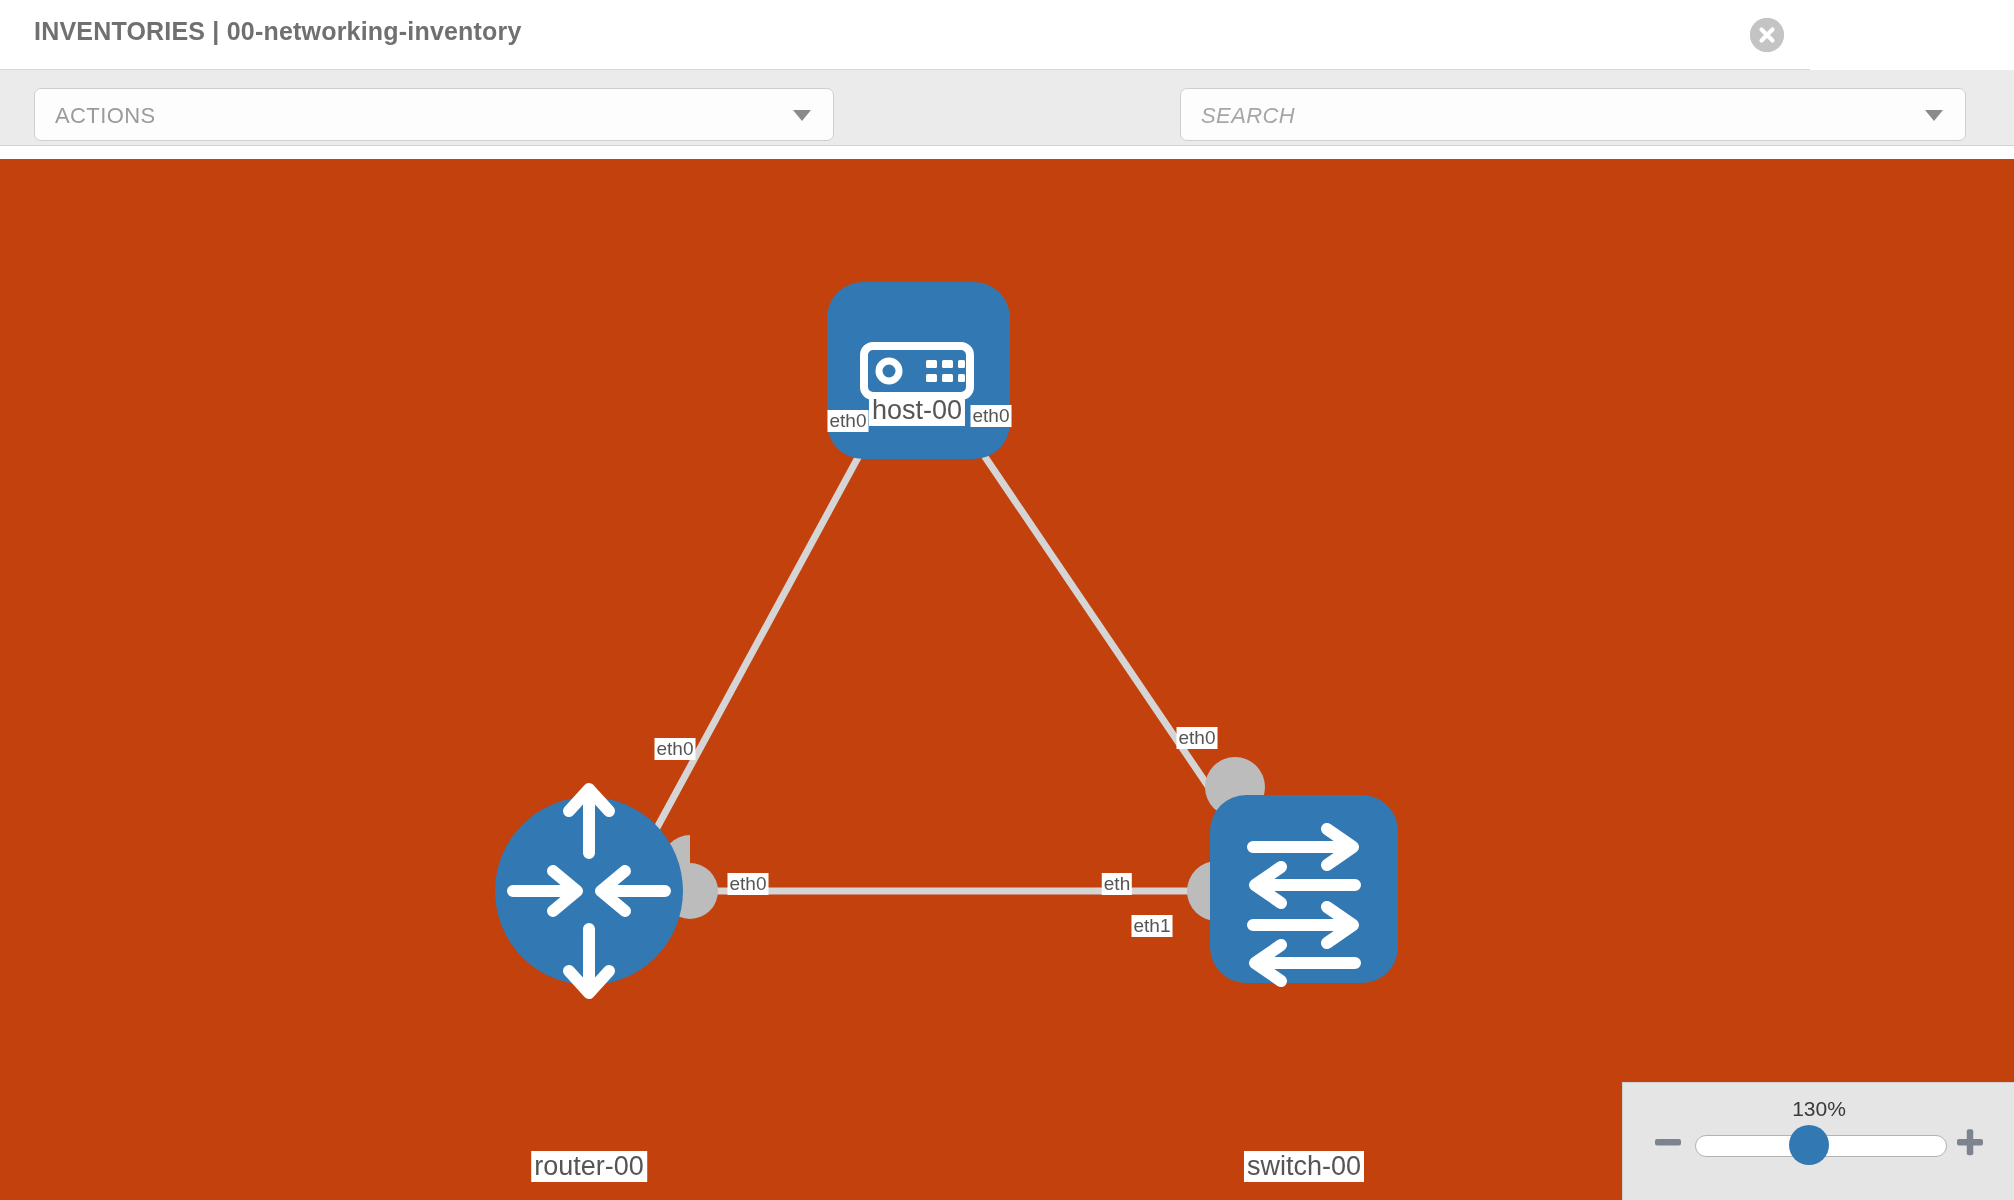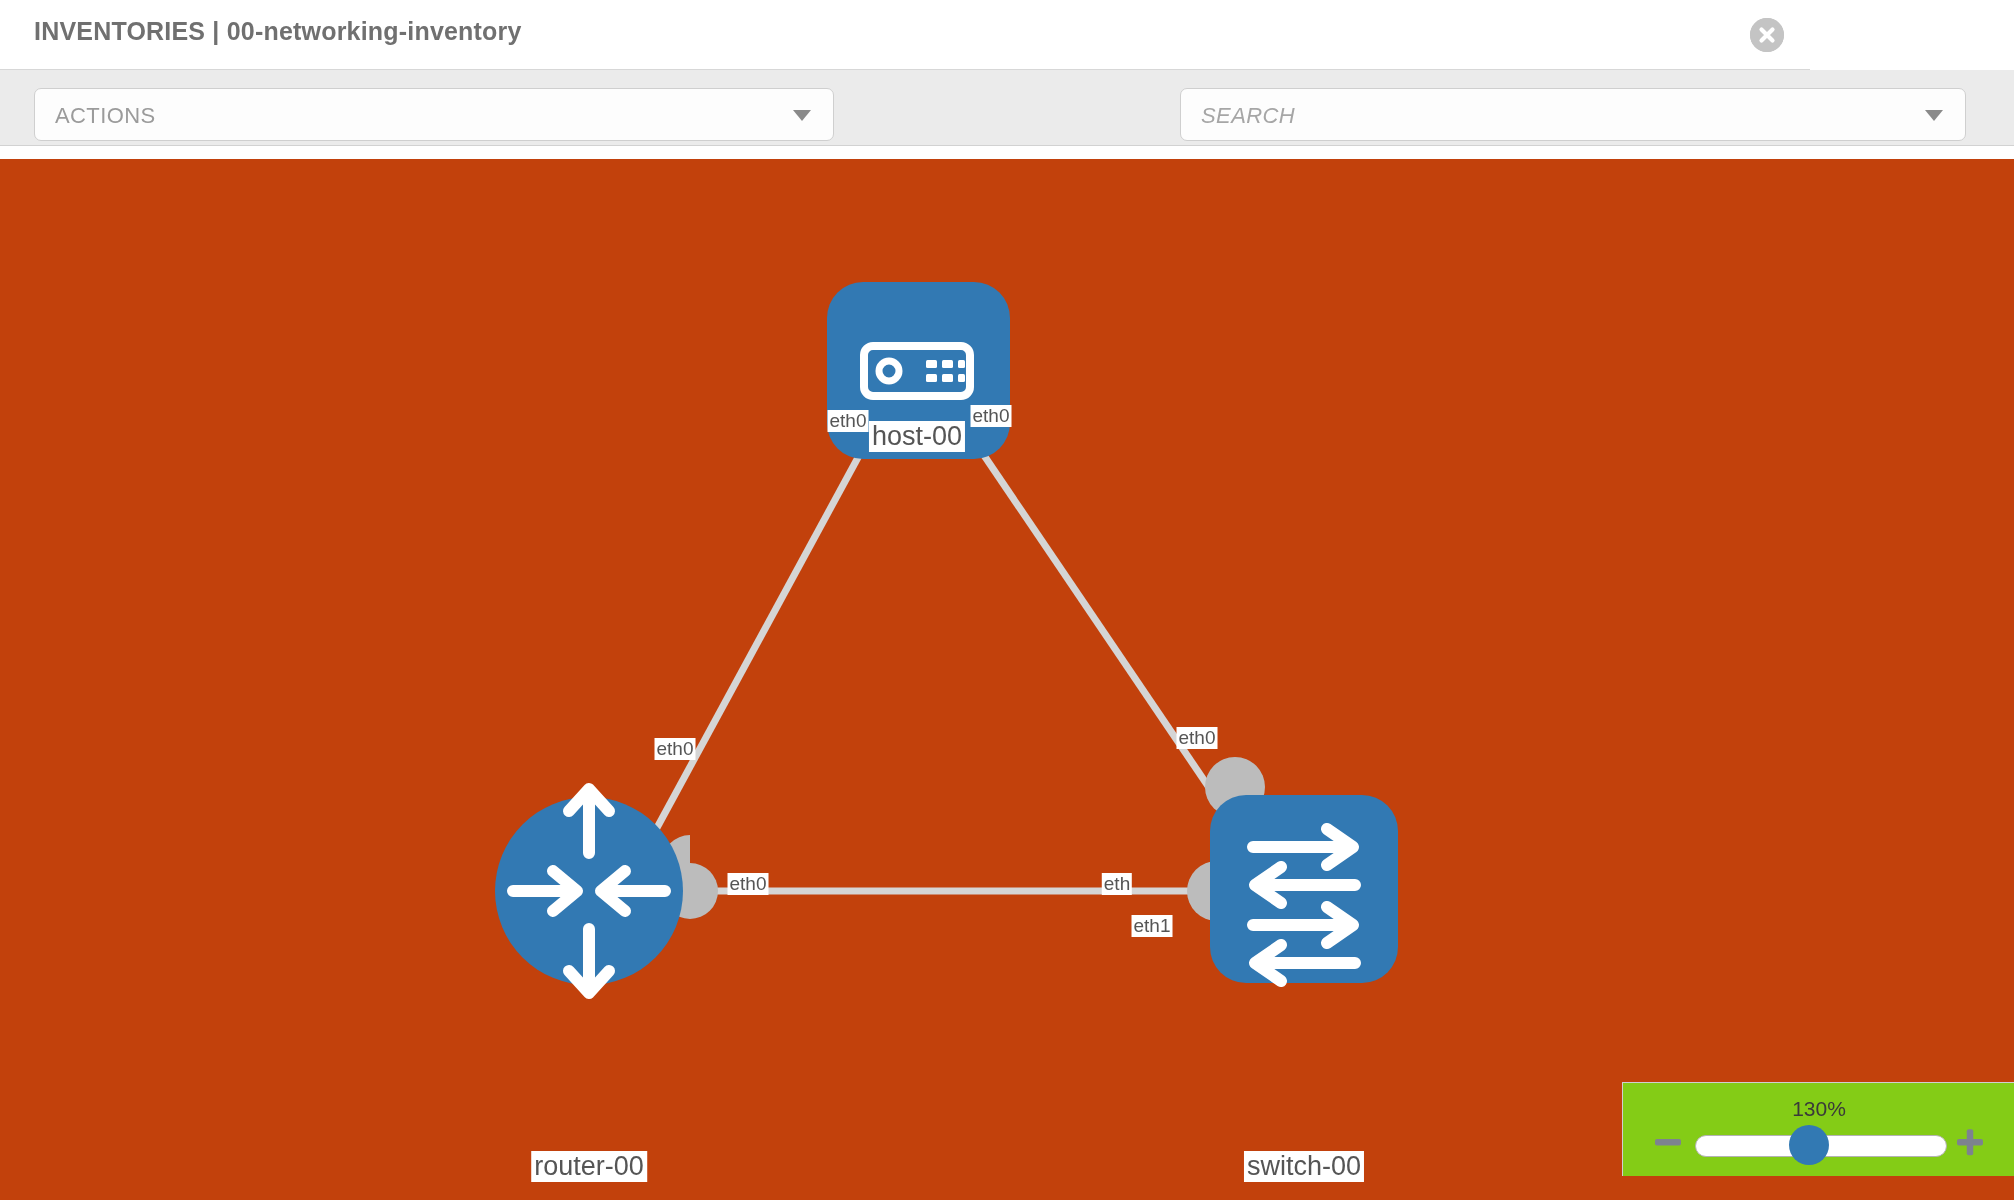--- a/index.html
+++ b/index.html
@@ -149,22 +149,22 @@
     white-space: nowrap;
     transform: translateX(-50%);
   }
 
   
   .zoom-panel {
     position: absolute;
     left: 1622px;
     top: 1082px;
     width: 392px;
-    height: 94px;
-    background: #84cc16;
+    height: 118px;
+    background: #e5e5e5;
     border: 1px solid #d0d0d0;
     border-right: none;
     border-bottom: none;
     box-sizing: border-box;
   }
   .zoom-value {
     position: absolute;
     left: 0;
     top: 14px;
     width: 392px;
@@ -315,21 +315,21 @@
   </svg>
 
   <span class="iface-label" style="left:848px; top:251px;">eth0</span>
   <span class="iface-label" style="left:991px; top:246px;">eth0</span>
   <span class="iface-label" style="left:675px; top:579px;">eth0</span>
   <span class="iface-label" style="left:1197px; top:568px;">eth0</span>
   <span class="iface-label" style="left:748px; top:714px;">eth0</span>
   <span class="iface-label" style="left:1117px; top:714px;">eth</span>
   <span class="iface-label" style="left:1152px; top:714px;margin-top:42px;">eth1</span>
 
-  <span class="node-label" style="left:917px; top:236px;margin-top:26px;">host-00</span>
+  <span class="node-label" style="left:917px; top:236px;">host-00</span>
   <span class="node-label" style="left:589px; top:992px;">router-00</span>
   <span class="node-label" style="left:1304px; top:992px;text-align:center;">switch-00</span>
 </div>
 
 <div class="zoom-panel">
   <div class="zoom-value">130%</div>
 
   <div class="zoom-minus">
     <svg width="34" height="34" viewBox="0 0 34 34" aria-hidden="true">
       <rect x="4" y="14" width="26" height="6.5" rx="2" fill="#7d838f"></rect>

